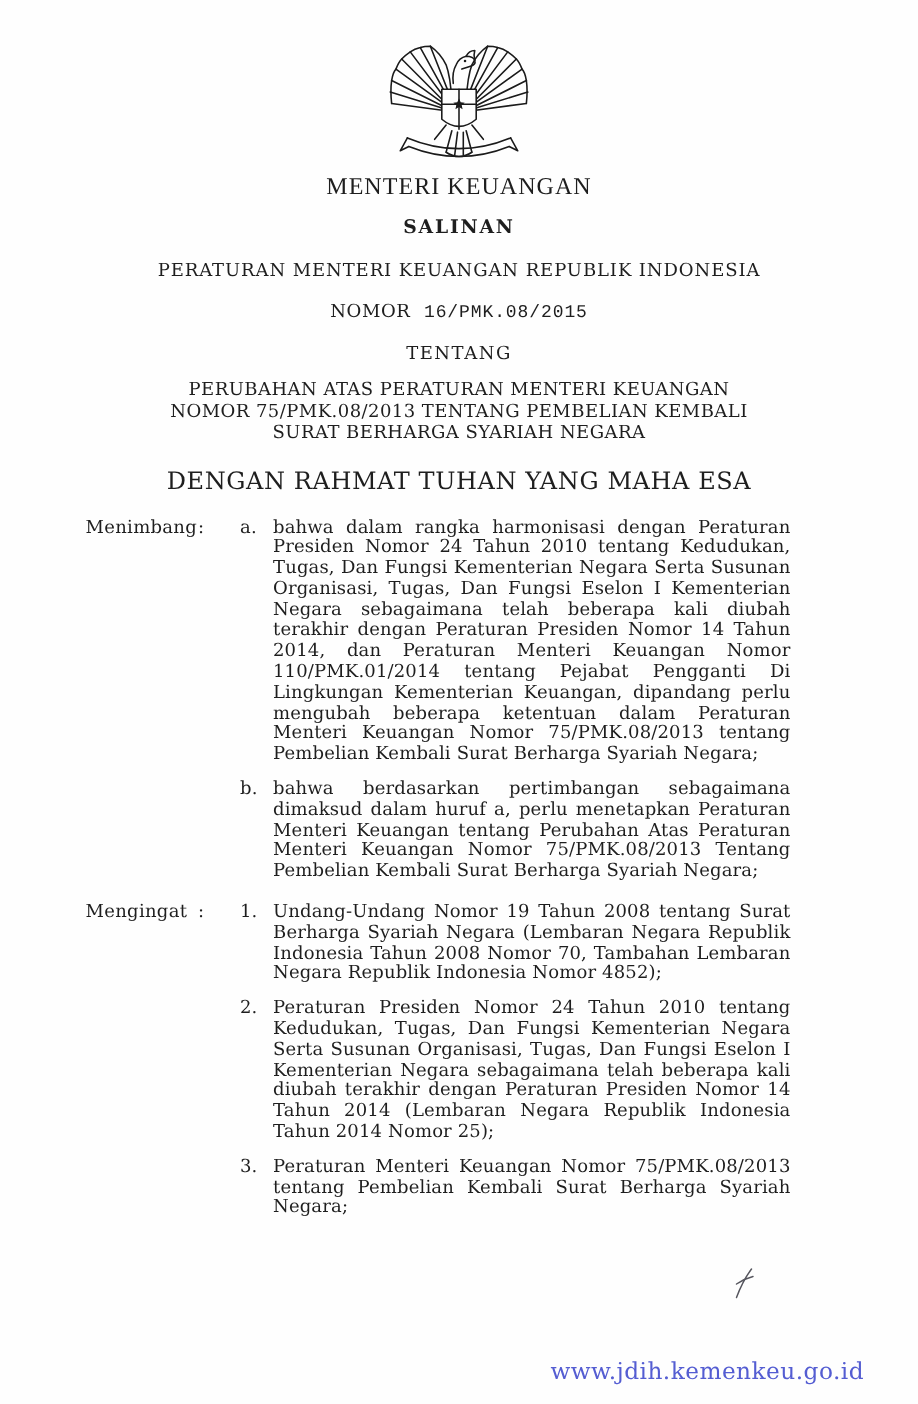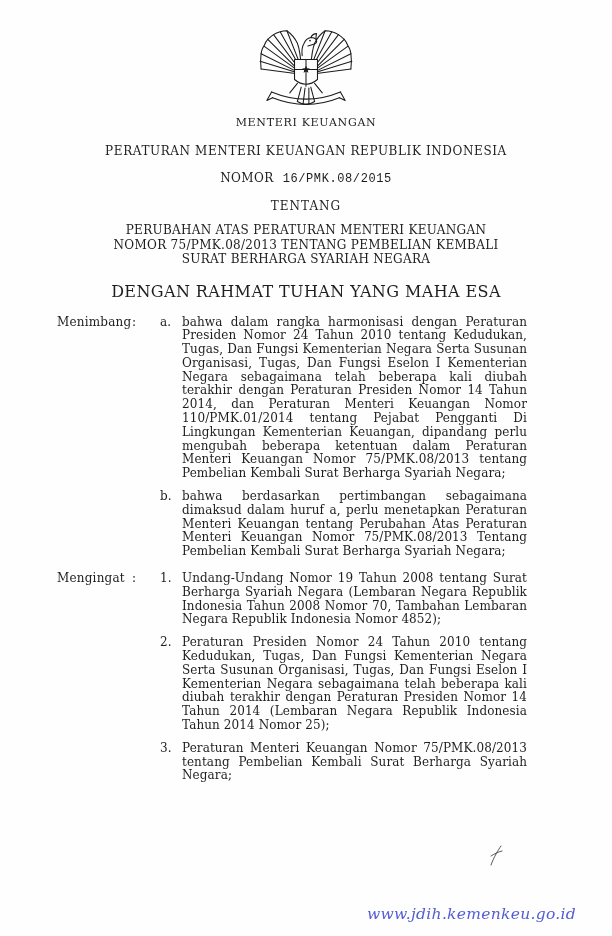--- a/index.html
+++ b/index.html
@@ -9,21 +9,21 @@
     height: 936px;
     margin: 0 auto;
     background: #fefefe;
     color: #1e1e1e;
     font-family: "DejaVu Serif", "Liberation Serif", serif;
     overflow: hidden;
   }
   
   .letterhead { text-align: center; padding-top: 26px; }
   .emblem-wrap { line-height: 0; }
-  .ministry-line1 { font-size: 11px; letter-spacing: 0.7px; margin-top: 4px; }
+  .ministry-line1 { font-size: 16px; letter-spacing: 0.7px; margin-top: 4px; font-family: Liberation Serif, serif; }
   .ministry-line2 { font-size: 11.5px; letter-spacing: 0.7px; word-spacing: 6px; margin-top: 1px; }
   .copy-stamp { font-size: 12.5px; font-weight: bold; letter-spacing: 1.2px; margin-top: 9px; }
   
   .title-block { text-align: center; }
   .reg-heading { font-size: 12px; letter-spacing: 0.6px; margin-top: 15px; }
   .reg-number { font-size: 12px; letter-spacing: 0.4px; margin-top: 13px; }
   .reg-number .num-value {
     font-family: "Liberation Mono", "DejaVu Sans Mono", monospace;
     font-size: 12px; letter-spacing: 0.6px; margin-left: 9px;
   }
@@ -40,21 +40,20 @@
   .clause-item:last-child { margin-bottom: 0; }
   .clause-item p { margin: 0; text-align: justify; letter-spacing: 0.1px; }
   .item-marker { letter-spacing: 0.1px; }
   
   .initial-mark { position: absolute; left: 486px; top: 843px; }
   .site-link {
     position: absolute; right: 36px; bottom: 13px;
     font-size: 15.5px; letter-spacing: 0.3px;
     color: #545dd2; text-decoration: none;
     font-family: "DejaVu Serif", serif;
-    font-style: italic;
   }
 </style>
 </head>
 <body>
 
 <div class="page">
 
   <header class="letterhead">
     <div class="emblem-wrap">
       <svg width="98" height="86" viewBox="0 0 100 90" aria-hidden="true">
@@ -95,20 +94,21 @@
           <path d="M41 60 L33 70 M59 60 L67 70"></path>
 
           <path d="M14 69 Q50 84 86 69"></path>
           <path d="M15 75 Q50 89 85 75"></path>
           <path d="M14 69 L9 78 L15 75"></path>
           <path d="M86 69 L91 78 L85 75"></path>
         </g>
       </svg>
     </div>
     <div class="ministry-line1">MENTERI KEUANGAN</div>
+    <div class="copy-stamp">SALINAN</div>
   </header>
 
   <section class="title-block">
     <div class="reg-heading">PERATURAN MENTERI KEUANGAN REPUBLIK INDONESIA</div>
     <div class="reg-number">
       <span>NOMOR</span><span class="num-value">16/PMK.08/2015</span>
     </div>
     <div class="about-label">TENTANG</div>
     <div class="subject">
       <div>PERUBAHAN ATAS PERATURAN MENTERI KEUANGAN</div>

